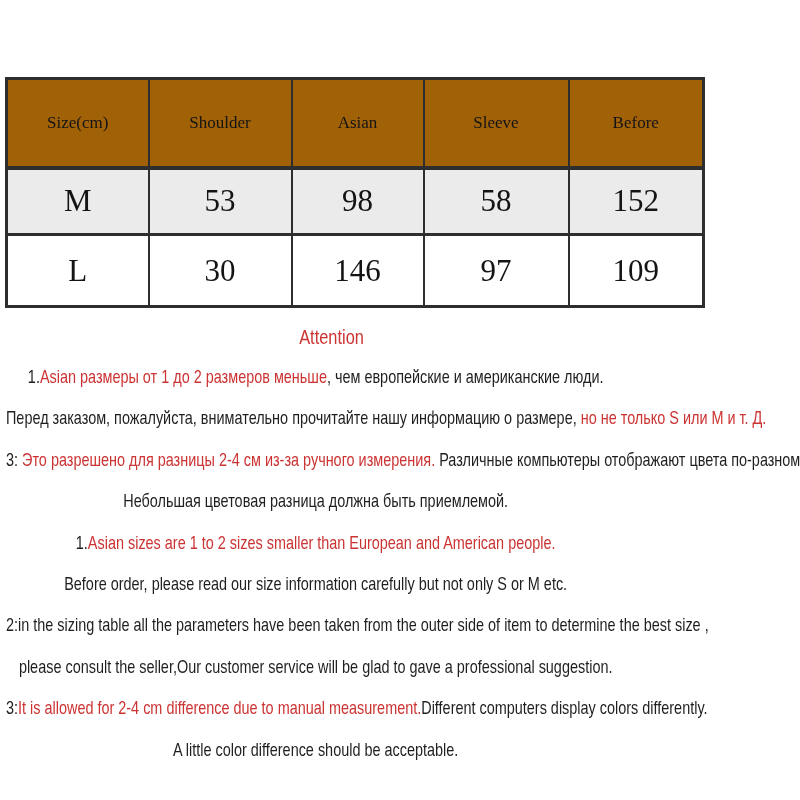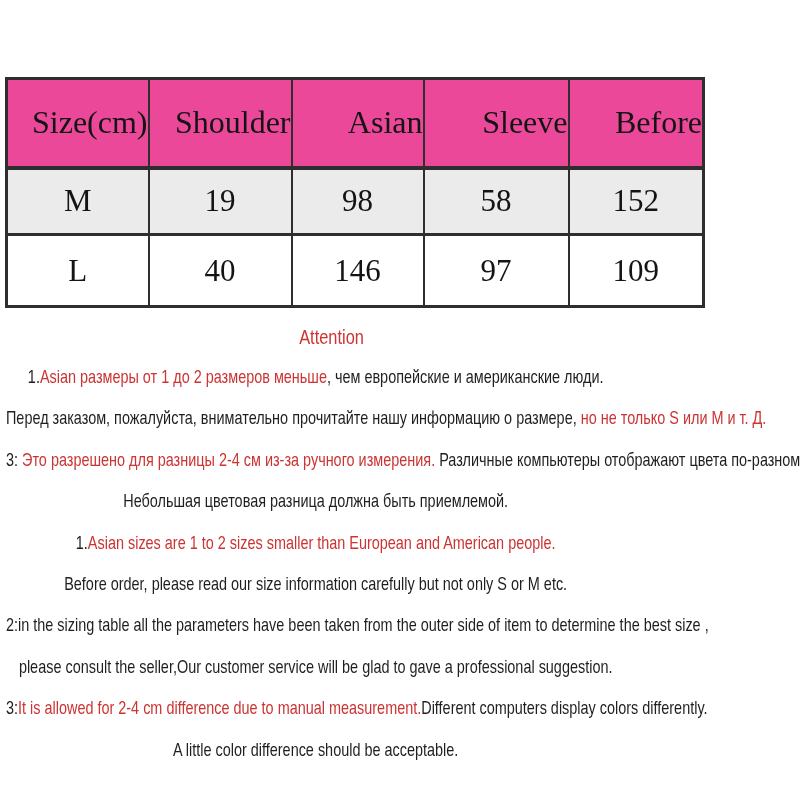--- a/index.html
+++ b/index.html
@@ -31,23 +31,22 @@
     text-align: center;
     border: 3px solid #2e2e2e;
   }
   .size-table th, .size-table td {
     border: 2px solid #2e2e2e;
     font-weight: normal;
     padding: 0;
   }
   .size-table tr.head {
     height: 89px;
-    font-size: 32px;
-    background: #ec4899;
-    text-align: right;
+    font-size: 17px;
+    background: #a16207;
   }
   .size-table tr.head th {
     border-bottom: 4px solid #2e2e2e;
   }
   .size-table tr.row-m {
     height: 67px;
     font-size: 31px;
     background: #ebebeb;
   }
   .size-table tr.row-m td {
@@ -106,28 +105,28 @@
         <th>Size(cm)</th>
         <th>Shoulder</th>
         <th>Asian</th>
         <th>Sleeve</th>
         <th>Before</th>
       </tr>
     </thead>
     <tbody>
       <tr class="row-m">
         <td>M</td>
-        <td>19</td>
+        <td>53</td>
         <td>98</td>
         <td>58</td>
         <td>152</td>
       </tr>
       <tr class="row-l">
         <td>L</td>
-        <td>40</td>
+        <td>30</td>
         <td>146</td>
         <td>97</td>
         <td>109</td>
       </tr>
     </tbody>
   </table>
 
   <div class="attention">
     <p class="attention-title">Attention</p>
 

